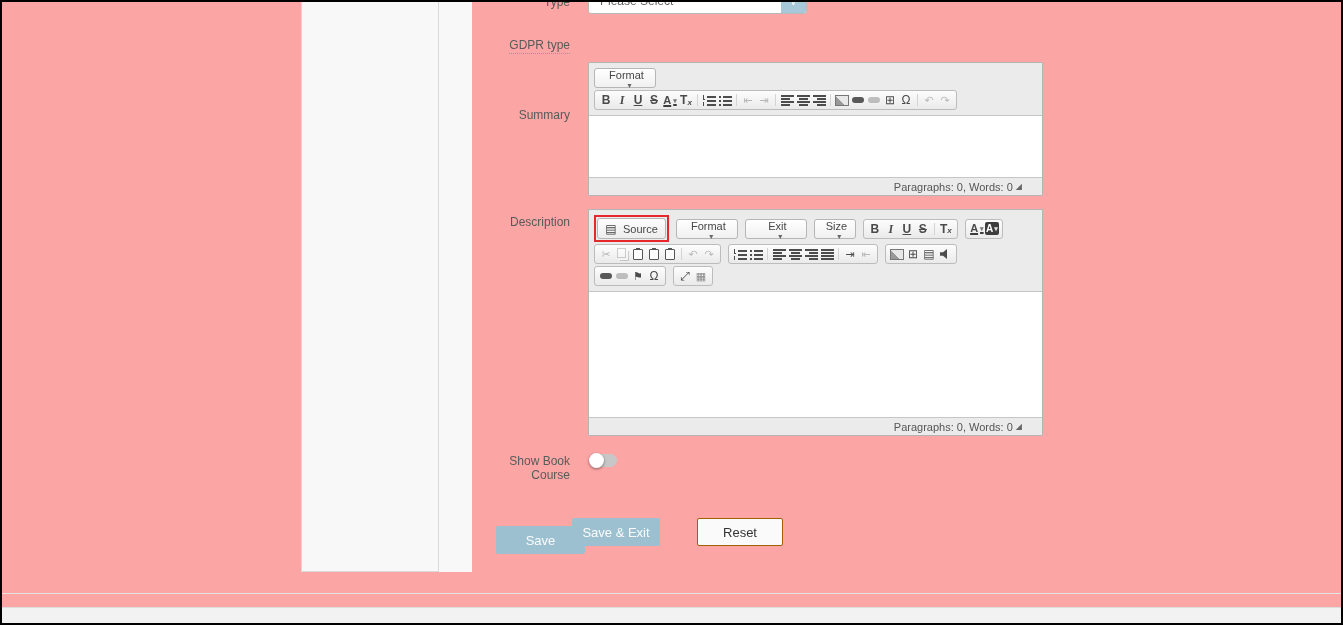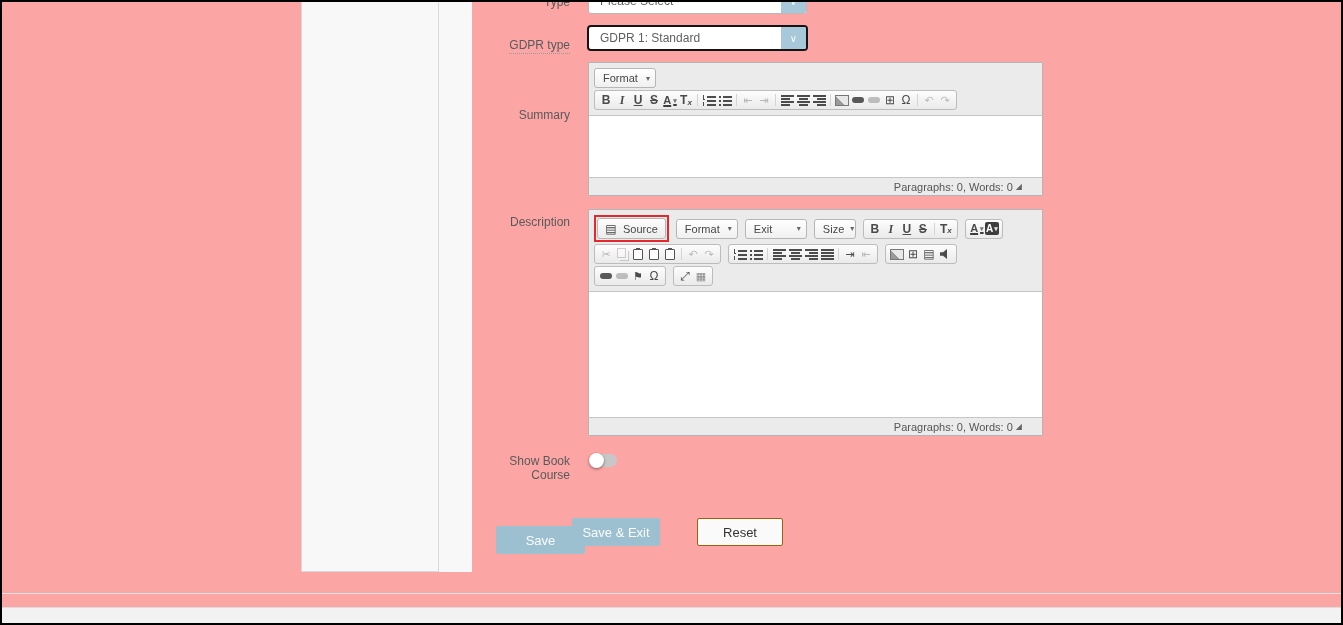--- a/index.html
+++ b/index.html
@@ -23,21 +23,21 @@
   .select-arrow{width:25px;align-self:stretch;background:#a6c8d8;display:flex;align-items:center;justify-content:center;
                 color:rgba(255,255,255,.95);font-size:10px;}
 
   
   .cke{position:absolute;box-sizing:border-box;border:1px solid #b4b4b4;background:#ebebeb;border-radius:1px;
        display:flex;flex-direction:column;}
   .cke-top{padding:3px 5px;}
   .cke-row{display:flex;align-items:center;gap:7px;margin:2px 0;}
   .combo{display:inline-flex;box-sizing:border-box;align-items:center;justify-content:space-between;height:20px;
          padding:0 5px 0 8px;background:linear-gradient(#fff,#f0f0f0);border:1px solid #b6b6b6;border-radius:3px;
-         font-size:11px;color:#474747;cursor:pointer;}
+         font-size:11px;color:#474747;cursor:pointer;flex-direction:column;}
   .caret{font-size:8px;color:#666;margin-left:6px;}
   .grp{display:inline-flex;align-items:center;height:18px;padding:0 3px;background:linear-gradient(#fdfdfd,#eaeaea);
        border:1px solid #bcbcbc;border-radius:3px;}
   .sep{width:1px;height:12px;background:#d4d4d4;margin:0 3px;}
   .tbtn{position:relative;display:inline-flex;align-items:center;justify-content:center;min-width:16px;height:16px;
         font-size:11px;color:#4a4a4a;cursor:pointer;line-height:1;}
   .off{opacity:.35;}
   .cke-content{flex:1;background:#fff;border-top:1px solid #c6c6c6;border-bottom:1px solid #c6c6c6;cursor:text;}
   .cke-status{height:17px;display:flex;align-items:center;justify-content:flex-end;gap:3px;padding-right:20px;
               font-size:11px;color:#555;}
@@ -128,24 +128,20 @@
   <div class="left-panel"></div>
   <div class="left-strip"></div>
 
   <div class="flabel" style="top:-7px;">Type</div>
   <div class="select" style="left:586px;top:-14px;width:219px;height:26px;">
     <span class="select-value">Please Select</span>
     <span class="select-arrow">∨</span>
   </div>
 
   <div class="flabel" style="top:29px;margin-top:7px;"><span class="dotted">GDPR type</span></div>
-  <div class="select select-focused" style="left:585px;top:23px;width:221px;height:26px;">
-    <span class="select-value">GDPR 1: Standard</span>
-    <span class="select-arrow">∨</span>
-  </div>
 
   <div class="flabel" style="top:80px;margin-top:26px;">Summary</div>
   <div class="cke" style="left:586px;top:60px;width:455px;height:134px;">
     <div class="cke-top">
       <div class="cke-row">
           <span class="combo" style="width: 62px;">
             <span class="combo-label">Format</span>
             <span class="caret">▾</span>
           </span>
         </div>

